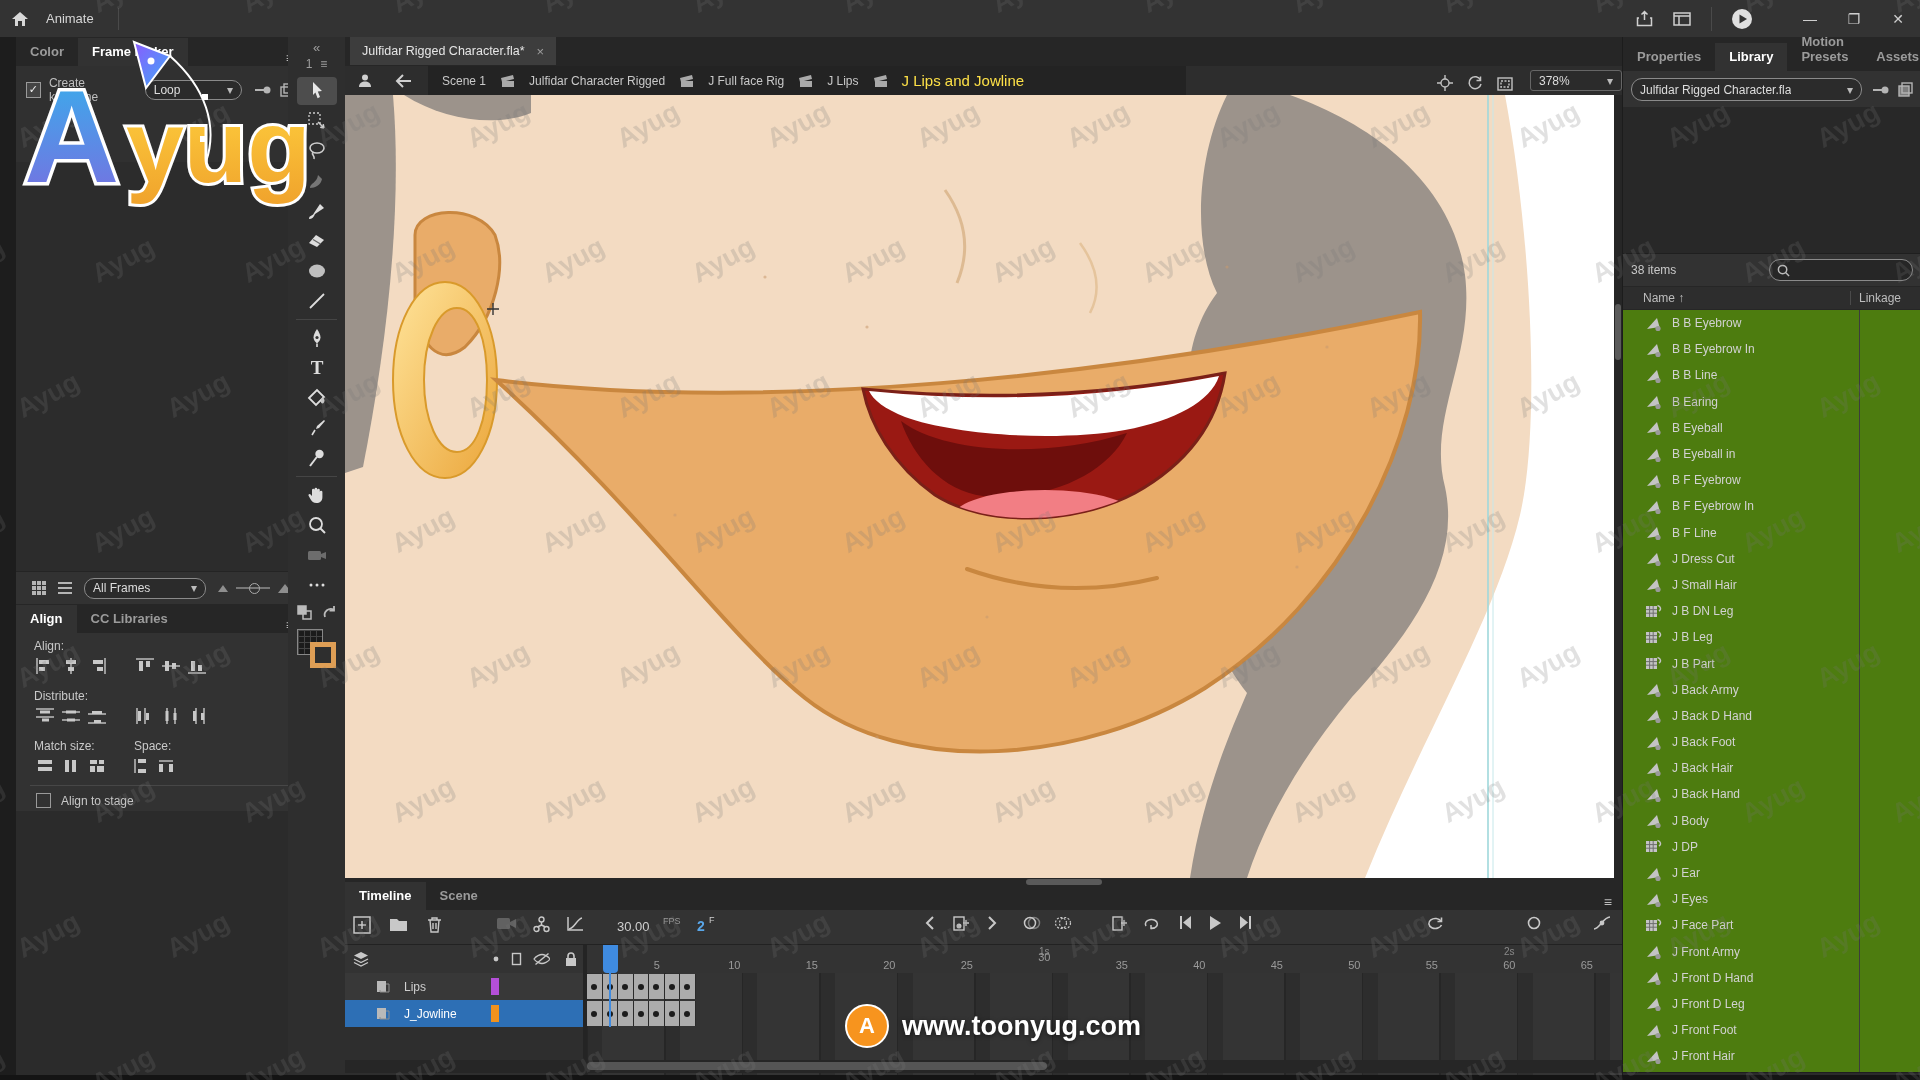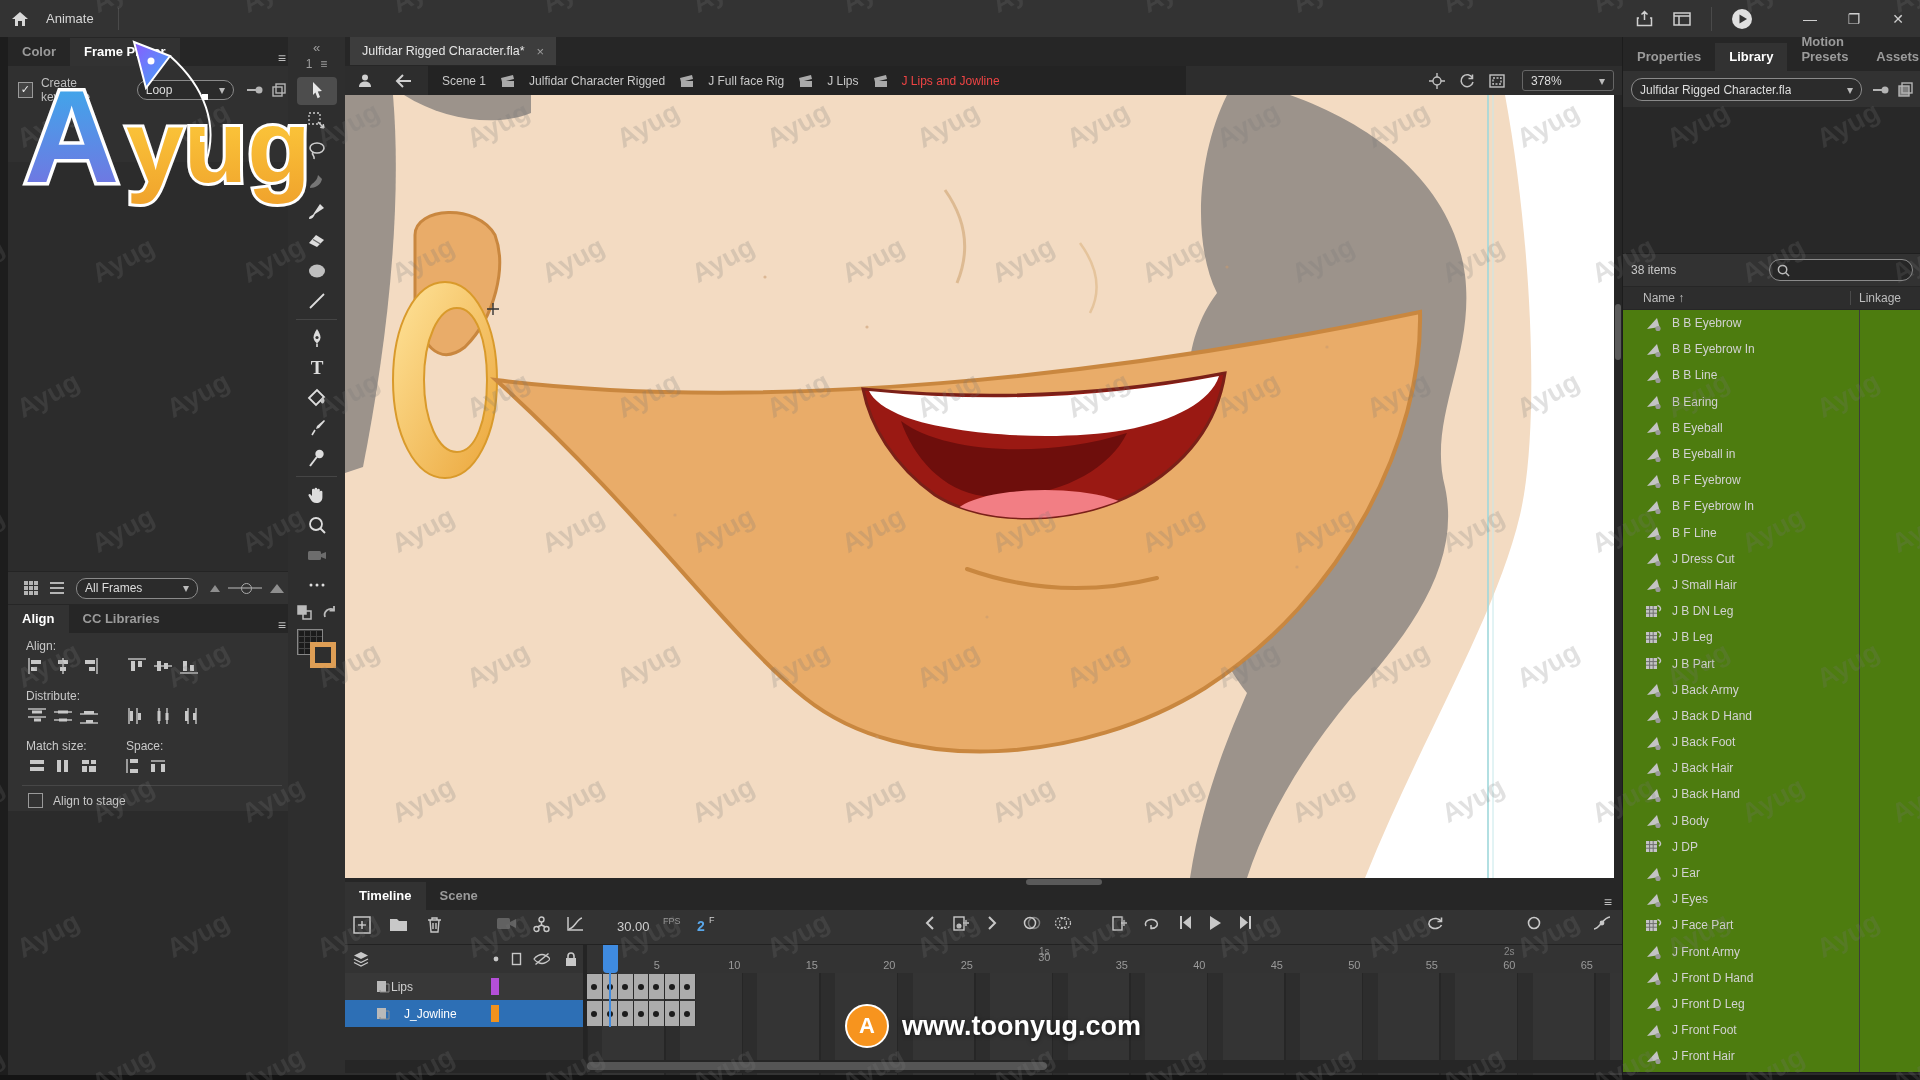--- a/index.html
+++ b/index.html
@@ -69,21 +69,21 @@
             <path d="M8.5 6.5 L16 11 L8.5 15.5 Z" fill="#333"></path>
           </svg>
       </span>
       <span style="width:26px"></span>
       <span class="win-btn">—</span>
       <span class="win-btn">❐</span>
       <span class="win-btn">✕</span>
     </div>
   </div>
 
-  <div class="abs" style="left:8px;top:37px;width:288px;height:1038px;background:#404040;border-right:7px solid #0f766e">
+  <div class="abs" style="left:16px;top:37px;width:288px;height:1038px;background:#404040;border-right:7px solid #0f766e">
     <div style="height:29px" class="ptabbar" id="leftTabs">
         <div class="ptab">Color</div>
         <div class="ptab active">Frame Picker</div>
         <span class="hamburger">≡</span>
       </div>
     <div style="position:relative;height:505px;background:#303030">
       <div style="display:flex;align-items:center;padding:10px 10px 0">
         <span style="width:14px;height:14px;border:1px solid #9a9a9a;background:#444;color:#eee;font-size:11px;line-height:13px;text-align:center">✓</span>
         <span style="margin-left:8px;color:#bfbfbf;font-size:12px">Create keyframe</span>
         <span class="sel" style="margin-left:14px;width:86px;height:18px">
@@ -456,23 +456,23 @@
             <rect x="2" y="8" width="12" height="6" fill="#a9a9a9"></rect>
           </svg>
         </span>
         <span style="font-size: 12px; color: rgb(201, 201, 201); white-space: nowrap;">J Lips</span>
         <span style="margin: 0px 14px; display: flex;">
           <svg width="15" height="15" viewBox="0 0 15 15">
             <path d="M1 5 L13 2 L14 6 L2 9 Z" fill="#a9a9a9"></path>
             <rect x="2" y="8" width="12" height="6" fill="#a9a9a9"></rect>
           </svg>
         </span>
-        <span style="font-size: 12px; color: #ef4444; white-space: nowrap;">J Lips and Jowline</span>
+        <span style="font-size: 15px; color: #fde047; white-space: nowrap;">J Lips and Jowline</span>
       </div>
-    <div style="margin-left:auto;display:flex;align-items:center;margin-right:8px">
+    <div style="margin-left:auto;display:flex;align-items:flex-end;">
       <span class="icnbtn" style="width:30px">
         <svg width="16" height="16" viewBox="0 0 16 16" fill="none" stroke="#c2c2c2" stroke-width="1.4">
             <circle cx="8" cy="8" r="4"></circle>
             <path d="M8 0 V4 M8 12 V16 M0 8 H4 M12 8 H16"></path>
           </svg>
       </span>
       <span class="icnbtn" style="width:30px">
         <svg width="16" height="16" viewBox="0 0 16 16" fill="none" stroke="#c2c2c2" stroke-width="1.5">
             <path d="M13.5 5 A6 6 0 1 0 14 9"></path>
             <path d="M13.5 1.5 V5.5 H9.5"></path>
@@ -668,21 +668,21 @@
             <rect x="3" y="7" width="10" height="8" fill="#c8c8c8"></rect>
             <path d="M5 7 V5 a3 3 0 0 1 6 0 V7" fill="none" stroke="#c8c8c8" stroke-width="1.6"></path>
           </svg></span>
         <div style="position: absolute; left: 0px; top: 28px; width: 238px; height: 27px; display: flex; align-items: center; background: rgb(56, 56, 56); color: rgb(207, 207, 207); font-size: 12px;">
           <span style="margin-left: 30px; display: flex;">
             <svg width="15" height="15" viewBox="0 0 15 15">
               <rect x="2" y="2" width="9" height="11" fill="#b9b9b9"></rect>
               <path d="M11 5 H14 V13 H5 V11" fill="none" stroke="#8e8e8e"></path>
             </svg>
           </span>
-          <span style="margin-left: 1px;">Lips</span>
+          <span style="margin-left: 14px;">Lips</span>
           <span class="chipfill" style="position: absolute; left: 146px; background: rgb(180, 79, 216);"></span>
         </div>
         <div style="position: absolute; left: 242px; top: 28px; right: 0px; height: 27px;">
           <span class="kf-cell" style="left: 0px; width: 14.5px;">
             <span class="kf-dot"></span>
           </span>
           <span class="kf-cell" style="left: 15.5px; width: 14.5px;">
             <span class="kf-dot"></span>
           </span>
           <span class="kf-cell" style="left: 31px; width: 14.5px;">

